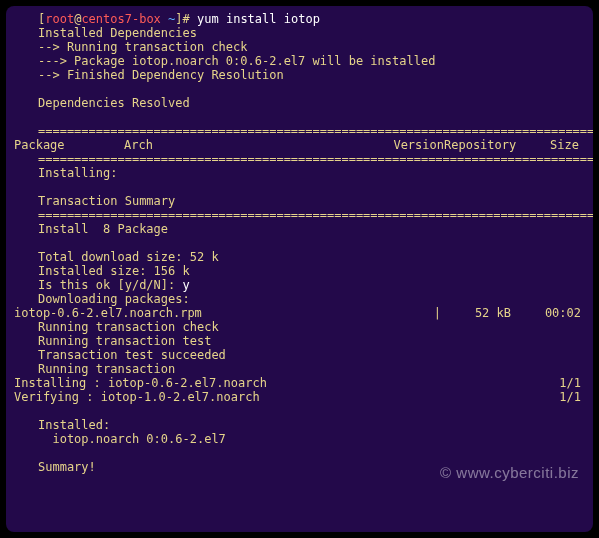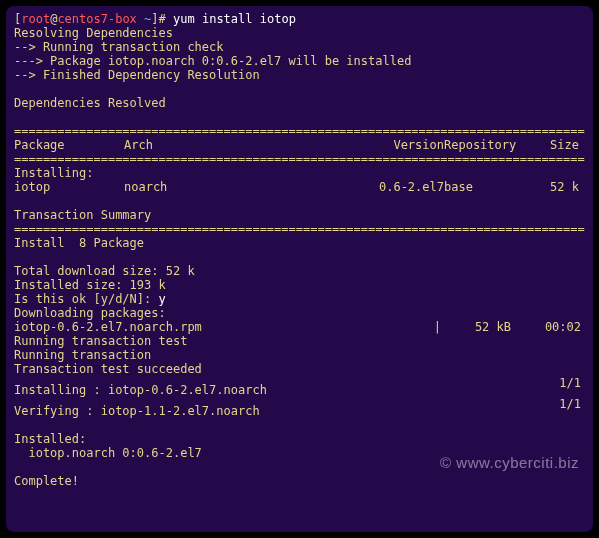--- a/index.html
+++ b/index.html
@@ -22,21 +22,21 @@
     border-radius: 8px;
     box-sizing: border-box;
     padding: 6px 8px;
     font-family: "DejaVu Sans Mono", "Menlo", "Consolas", monospace;
     font-size: 12px;
     line-height: 14px;
     color: #e6d48a;
     position: relative;
     overflow: hidden;
   }
-  .line { white-space: pre; }
+  .line { white-space: pre; margin-left: 24px; }
   .prompt-user { color: #ff5c57; }
   .prompt-path { color: #5fb3ff; }
   .prompt-cmd  { color: #ffffff; }
   .answer { color: #ffffff; }
   .sep {
     letter-spacing: 0;
     overflow: hidden;
     text-overflow: clip;
     width: 100%;
   }
@@ -51,110 +51,104 @@
   .dlrow {
     display: flex;
   }
   .dl-name { flex: 1; }
   .dl-bar  { color: #e6d48a; }
   .dl-size { width: 70px; text-align: right; }
   .dl-time { width: 70px; text-align: right; padding-right: 4px; }
   .prog-right {
     display: flex;
   }
-  .prog-name { flex: 1; margin-top: 7px; }
+  .prog-name { flex: 1; }
   .prog-val { text-align: center; padding-right: 4px; }
   .cursor {
     display: inline-block;
     width: 7px;
     height: 13px;
     background: #e6d48a;
     vertical-align: text-bottom;
     margin-left: 2px;
   }
   .watermark {
     position: absolute;
     right: 14px;
-    bottom: 62px;
+    bottom: 52px;
     color: rgba(255,255,255,0.45);
     font-family: Arial, sans-serif;
     font-size: 15px;
     letter-spacing: 0.5px;
     pointer-events: none;
     margin-left: 35px;
   }
 </style>
 </head>
 <body>
 
 <div class="window">
   <div class="terminal">
 
     <div class="line">[<span class="prompt-user">root</span>@<span class="prompt-user">centos7-box</span> <span class="prompt-path">~</span>]<span>#</span> <span class="prompt-cmd">yum install iotop</span></div>
 
-    <div class="line">Resolving Dependencies</div>
+    <div class="line">Installed Dependencies</div>
     <div class="line">--&gt; Running transaction check</div>
     <div class="line">---&gt; Package iotop.noarch 0:0.6-2.el7 will be installed</div>
     <div class="line">--&gt; Finished Dependency Resolution</div>
     <div class="line"> </div>
     <div class="line">Dependencies Resolved</div>
     <div class="line"> </div>
 
     <div class="line sep">================================================================================</div>
     <div class="row">
       <span class="col-pkg"> Package</span>
       <span class="col-arch">Arch</span>
       <span class="col-ver">Version</span>
       <span class="col-repo">Repository</span>
       <span class="col-size">Size</span>
     </div>
     <div class="line sep">================================================================================</div>
 
     <div class="line">Installing:</div>
-    <div class="row">
-      <span class="col-pkg"> iotop</span>
-      <span class="col-arch">noarch</span>
-      <span class="col-ver">0.6-2.el7</span>
-      <span class="col-repo">base</span>
-      <span class="col-size">52 k</span>
-    </div>
     <div class="line"> </div>
 
     <div class="line">Transaction Summary</div>
     <div class="line sep">================================================================================</div>
     <div class="line">Install  8 Package</div>
     <div class="line"> </div>
 
     <div class="line">Total download size: 52 k</div>
-    <div class="line">Installed size: 193 k</div>
+    <div class="line">Installed size: 156 k</div>
     <div class="line"><span>Is this ok [y/d/N]: </span><span class="answer">y</span></div>
     <div class="line">Downloading packages:</div>
 
     <div class="dlrow">
       <span class="dl-name">iotop-0.6-2.el7.noarch.rpm</span>
       <span class="dl-bar">|</span>
       <span class="dl-size">52 kB</span>
       <span class="dl-time">00:02</span>
     </div>
 
+    <div class="line">Running transaction check</div>
     <div class="line">Running transaction test</div>
+    <div class="line">Transaction test succeeded</div>
     <div class="line">Running transaction</div>
-    <div class="line">Transaction test succeeded</div>
 
     <div class="prog-right">
       <span class="prog-name">  Installing : iotop-0.6-2.el7.noarch</span>
       <span class="prog-val">1/1</span>
     </div>
     <div class="prog-right">
-      <span class="prog-name">  Verifying  : iotop-1.1-2.el7.noarch</span>
+      <span class="prog-name">  Verifying  : iotop-1.0-2.el7.noarch</span>
       <span class="prog-val">1/1</span>
     </div>
 
     <div class="line"> </div>
     <div class="line">Installed:</div>
     <div class="line">  iotop.noarch 0:0.6-2.el7</div>
     <div class="line"> </div>
-    <div class="line">Complete!</div>
+    <div class="line">Summary!</div>
 
 
     <div class="watermark">© www.cyberciti.biz</div>
   </div>
 </div>
 
 </body></html>

